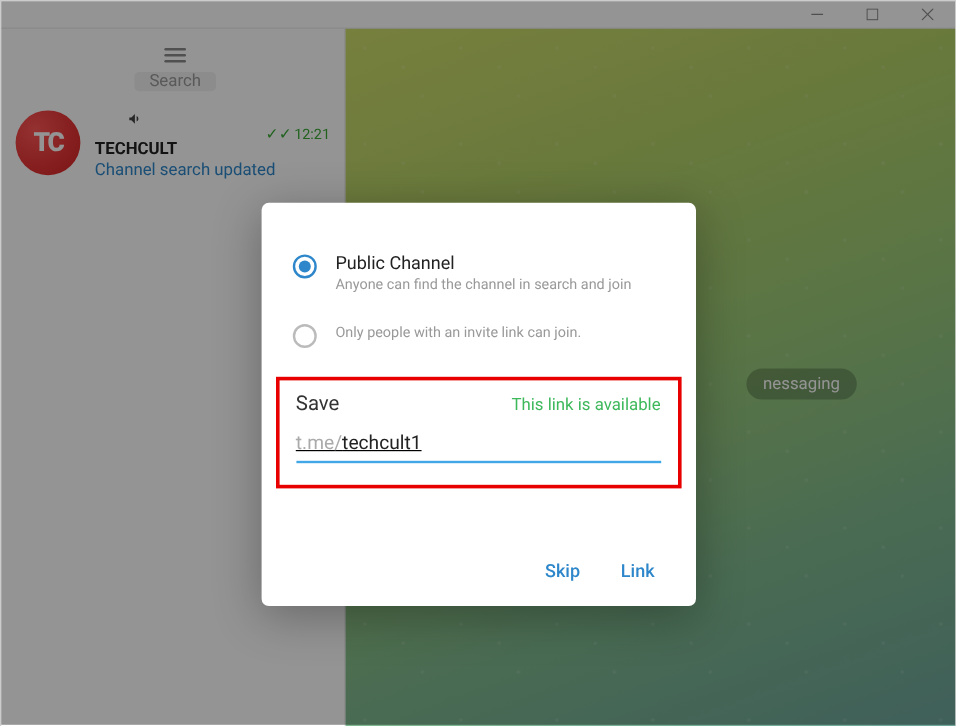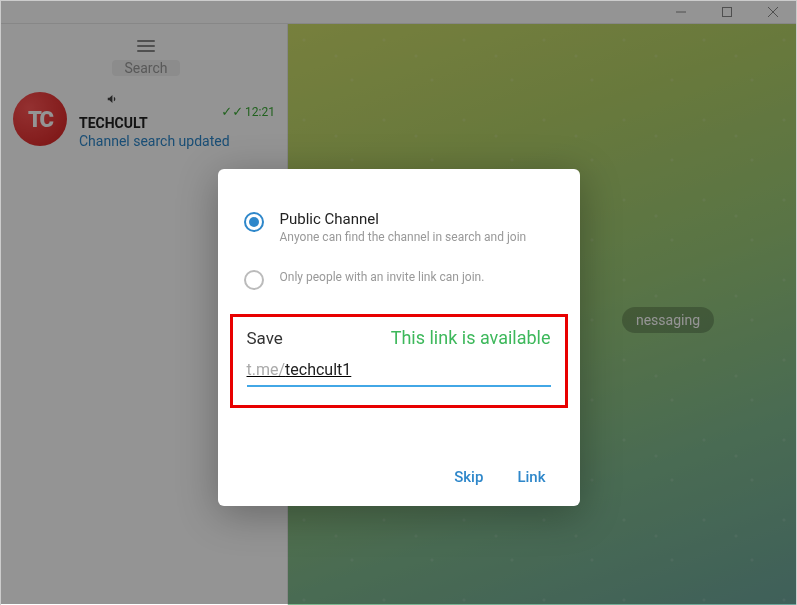--- a/index.html
+++ b/index.html
@@ -42,21 +42,21 @@
     .radio { width:20px; height:20px; border-radius:50%; border:2px solid #bbb; flex-shrink:0; margin-top:2px; position:relative; }
     .radio.checked { border-color:#2e87ca; }
     .radio.checked::after { content:''; position:absolute; inset:3px; background:#2e87ca; border-radius:50%; }
     .radio-body {}
     .radio-title { font-size:15px; color:#222; font-weight:400; }
     .radio-desc { font-size:12px; color:#999; margin-top:2px; }
     
     .highlight-box { border:3px solid #e80000; padding:10px 14px 18px 14px; margin:6px -14px 14px -14px; }
     .link-header { display:flex; justify-content:space-between; align-items:baseline; }
     .link-label { font-size:17px; color:#333; }
-    .link-status { font-size:18px; color:#3db85b; }
+    .link-status { font-size:14px; color:#3db85b; }
     .link-field { margin-top:12px; border-bottom:2px solid #42a7e6; padding-bottom:6px; font-size:16px;text-decoration:underline; }
     .link-prefix { color:#aaa; }
     .link-val { color:#222; }
     
     .dialog-actions { display:flex; justify-content:flex-end; gap:34px; padding: 6px 8px 4px 0; }
     .dlg-btn { color:#2e87ca; font-size:15px; font-weight:500; background:none; border:none; cursor:pointer;margin-top:40px; }
   </style>
 </head>
 <body>
 

